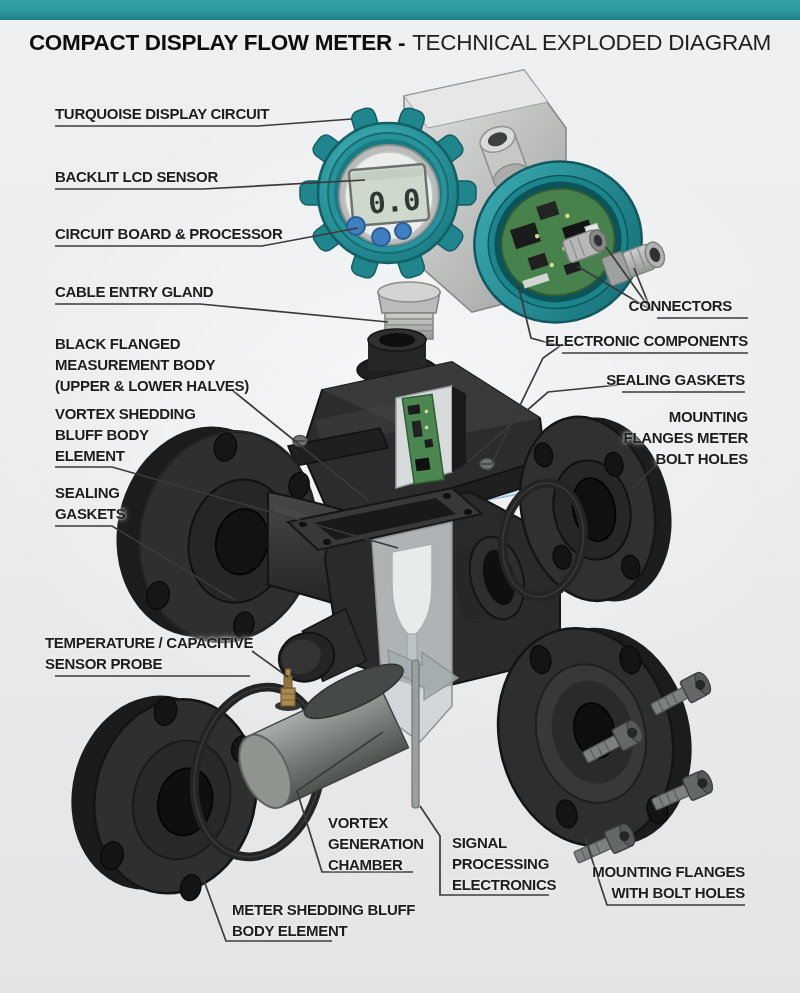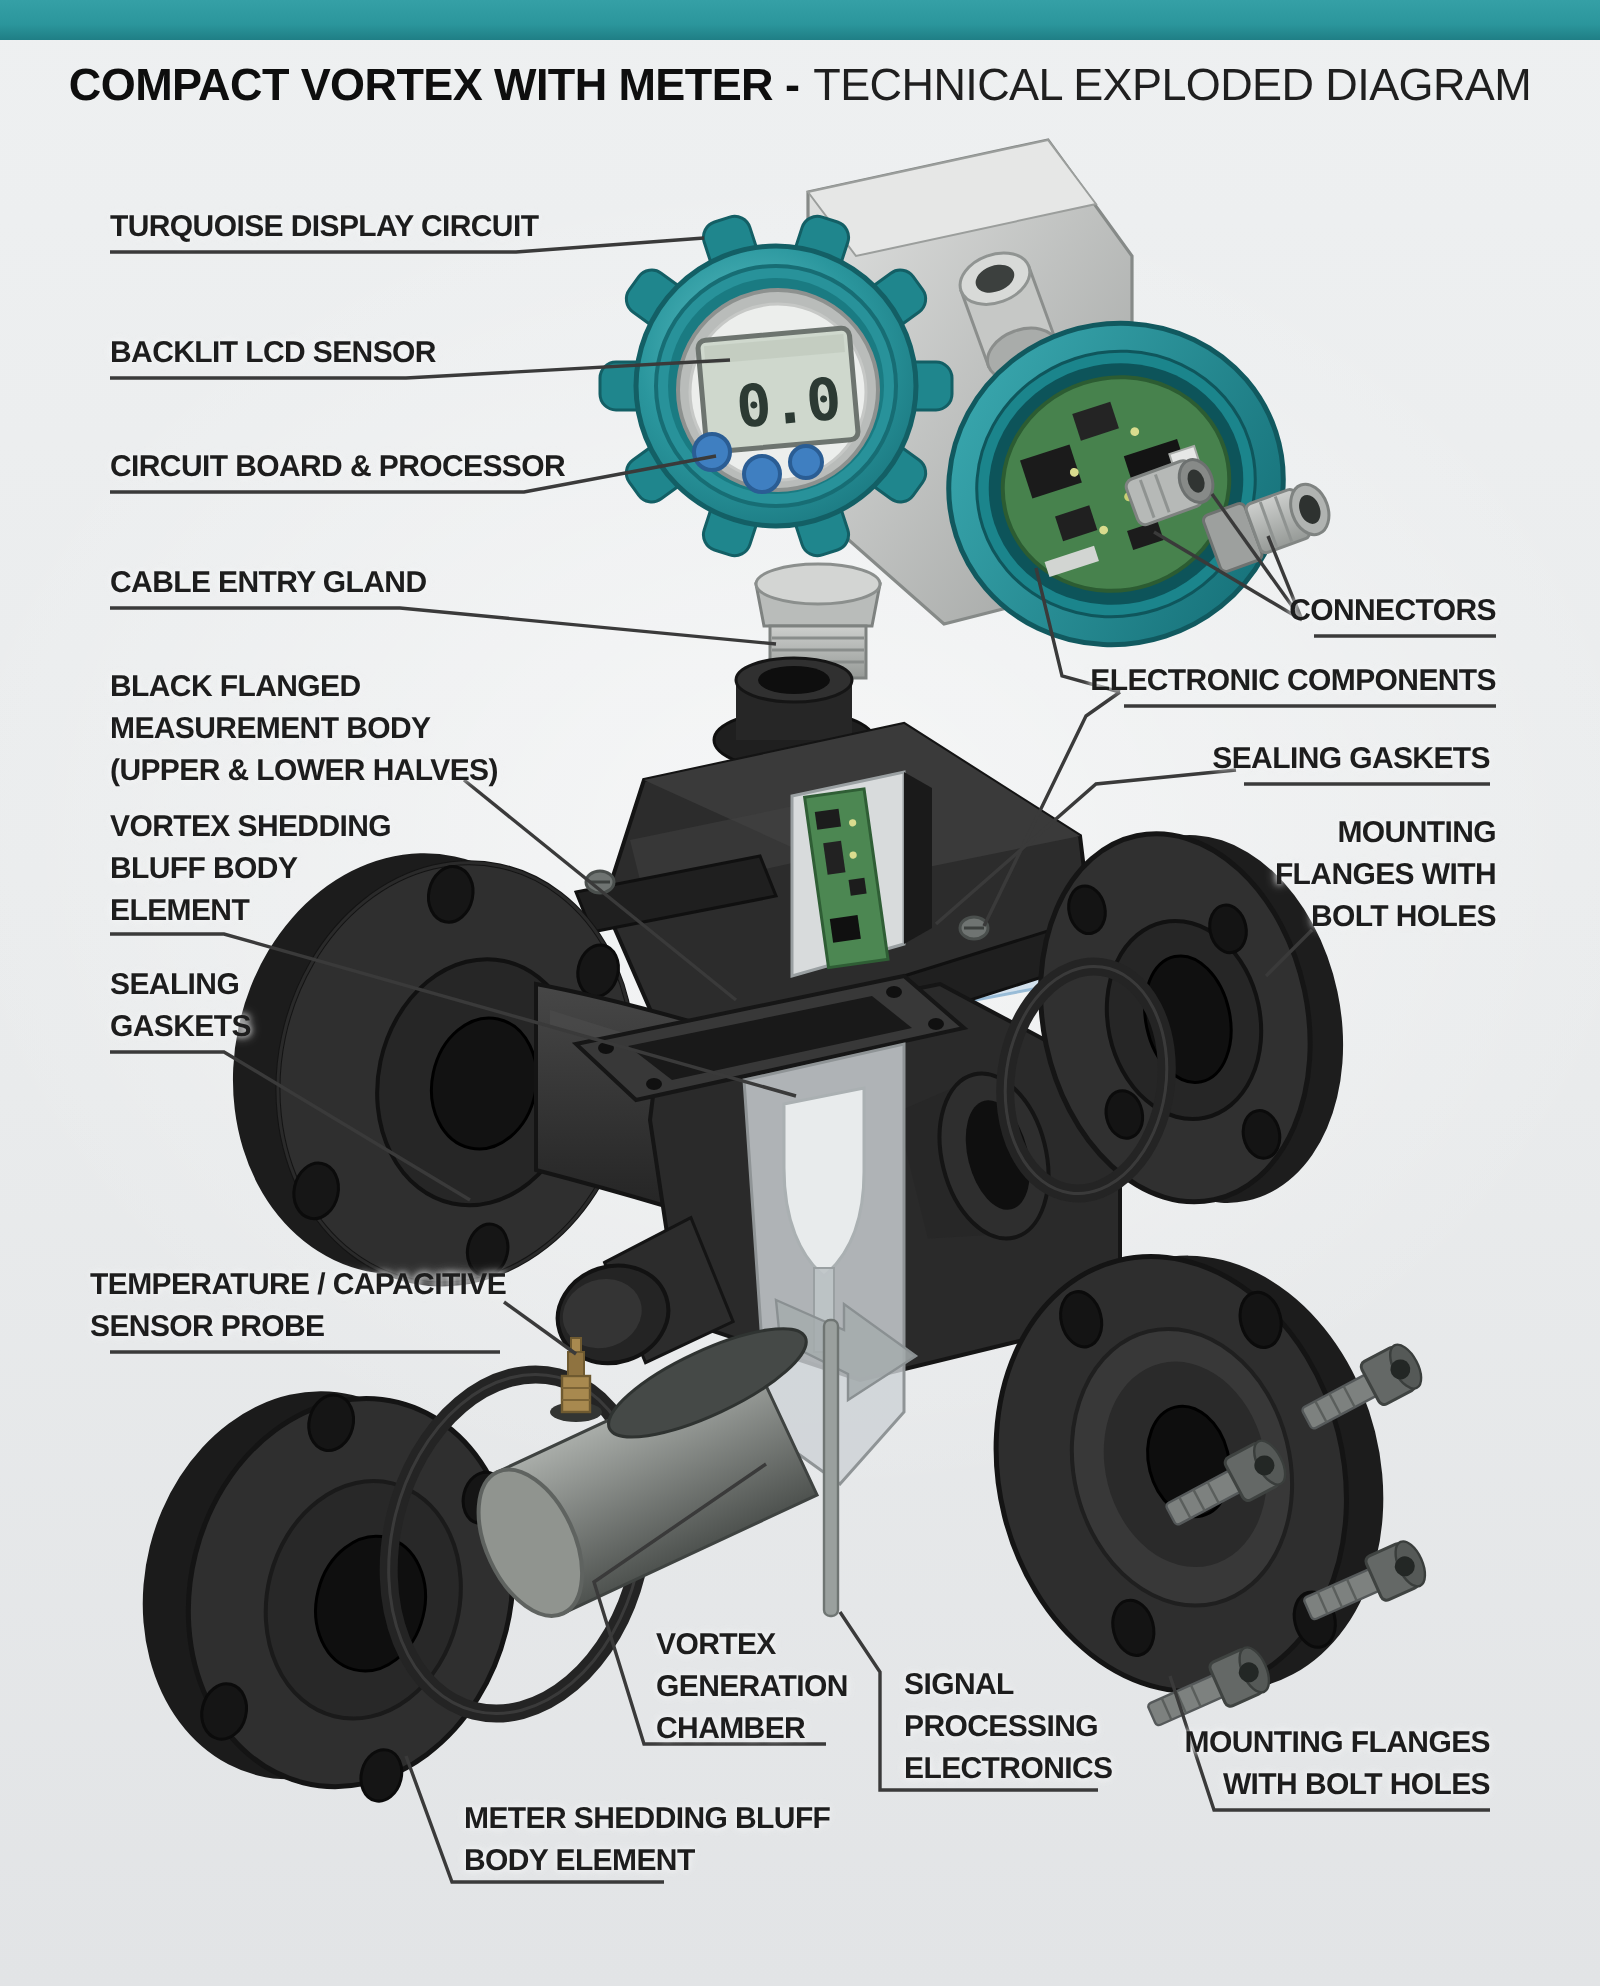--- a/index.html
+++ b/index.html
@@ -29,21 +29,21 @@
     text-shadow:0 0 3px rgba(246,247,248,.95),0 0 6px rgba(246,247,248,.75);
   }
   .label.right{text-align:right;}
 </style>
 </head>
 <body>
 
 <div class="page">
   <div class="top-bar"></div>
 
-  <h1 class="title"><span class="t-bold">COMPACT VORTEX WITH METER -</span><span class="t-reg">TECHNICAL EXPLODED DIAGRAM</span></h1>
+  <h1 class="title"><span class="t-bold">COMPACT DISPLAY FLOW METER -</span><span class="t-reg">TECHNICAL EXPLODED DIAGRAM</span></h1>
 
   <svg class="art" width="800" height="993" viewBox="0 0 800 993" xmlns="http://www.w3.org/2000/svg">
     <defs>
       <radialGradient id="tealRadial" cx="42%" cy="38%" r="75%">
         <stop offset="0%" stop-color="#63c6cb"></stop>
         <stop offset="55%" stop-color="#2a969d"></stop>
         <stop offset="100%" stop-color="#177179"></stop>
       </radialGradient>
       <linearGradient id="tealRear" x1="0" y1="0" x2="1" y2="1">
         <stop offset="0%" stop-color="#3dadb4"></stop>
@@ -379,25 +379,25 @@
 (UPPER &amp; LOWER HALVES)</div>
   <div class="label" style="left:55px;top:281px;">CABLE ENTRY GLAND</div>
   <div class="label" style="left:55px;top:403px;">VORTEX SHEDDING
 BLUFF BODY
 ELEMENT</div>
   <div class="label" style="left:55px;top:482px;">SEALING
 GASKETS</div>
   <div class="label" style="left:45px;top:632px;">TEMPERATURE / CAPACITIVE
 SENSOR PROBE</div>
 
-  <div class="label right" style="right:52px;top:295px;">CONNECTORS</div>
+  <div class="label right" style="right:68px;top:295px;">CONNECTORS</div>
   <div class="label right" style="right:52px;top:330px;">ELECTRONIC COMPONENTS</div>
   <div class="label right" style="right:55px;top:369px;">SEALING GASKETS</div>
   <div class="label right" style="right:52px;top:406px;">MOUNTING
-FLANGES WITH
+FLANGES METER
 BOLT HOLES</div>
   <div class="label right" style="right:55px;top:861px;">MOUNTING FLANGES
 WITH BOLT HOLES</div>
 
   <div class="label" style="left:328px;top:812px;">VORTEX
 GENERATION
 CHAMBER</div>
   <div class="label" style="left:452px;top:832px;">SIGNAL
 PROCESSING
 ELECTRONICS</div>

